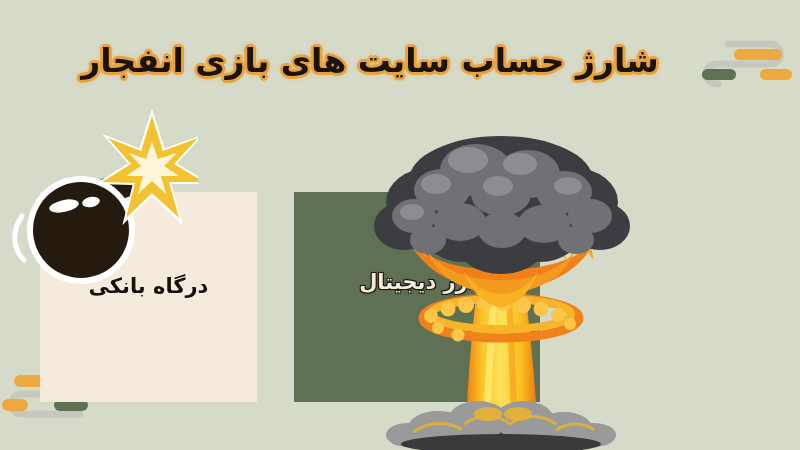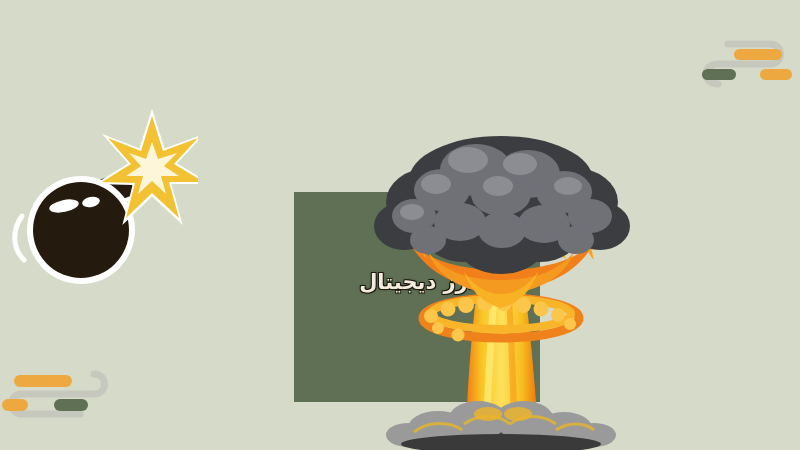--- a/index.html
+++ b/index.html
@@ -107,21 +107,25 @@
 
   <div class="deco" id="deco-bottom">
     <svg width="110" height="66" viewBox="0 0 110 66">
       <path d="M92 12 C106 12 106 32 92 32 L20 32 C6 32 6 52 20 52 L78 52" fill="none" stroke="#c6c8bd" stroke-width="7" stroke-linecap="round"></path>
       <rect x="12" y="13" width="58" height="12" rx="6" fill="#eda93f"></rect>
       <rect x="0" y="37" width="26" height="12" rx="6" fill="#eda93f"></rect>
       <rect x="52" y="37" width="34" height="12" rx="6" fill="#5f7054"></rect>
     </svg>
   </div>
 
-
+  <div class="title">شارژ حساب سایت های بازی انفجار</div>
+
+  <div class="panel panel-cream" id="panel-bank">
+    <div class="panel-label label-dark">درگاه بانکی</div>
+  </div>
 
   <div class="panel panel-green" id="panel-crypto">
     <div class="panel-label label-light" id="label-crypto">ارز دیجیتال</div>
   </div>
 
 
   <div id="mushroom">
     <svg width="270" height="318" viewBox="0 0 270 318">
       <defs>
         <radialGradient id="gStem" cx="50%" cy="18%" r="78%">

